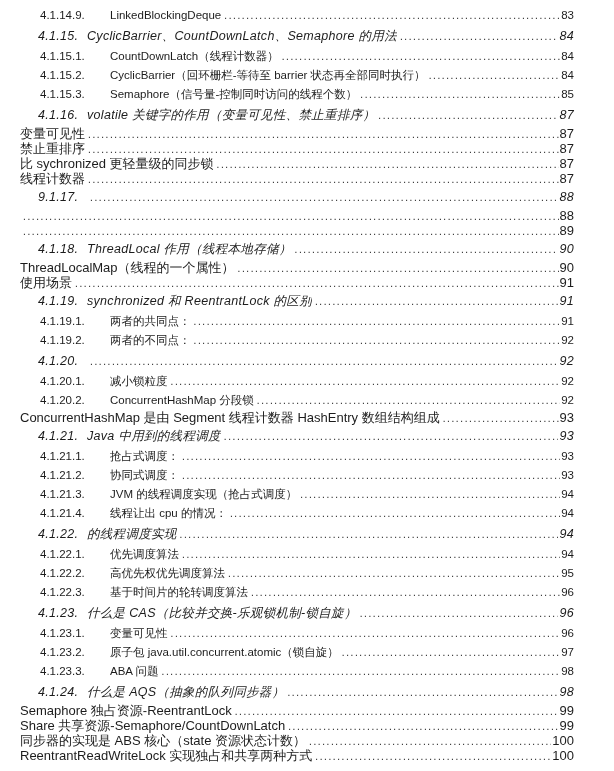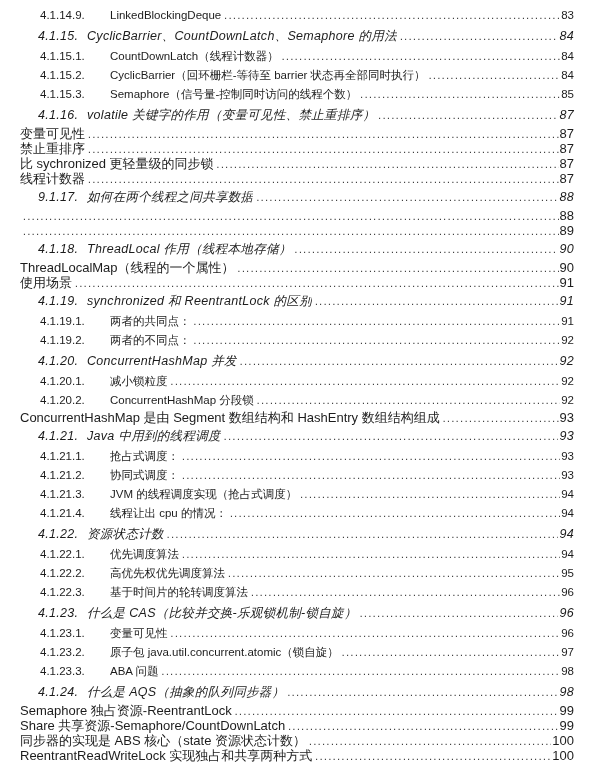--- a/index.html
+++ b/index.html
@@ -130,21 +130,20 @@
     <span class="page">87</span>
   </div>
     <div class="row lv4">
 
     <span class="title">线程计数器</span>
     <span class="leader"></span>
     <span class="page">87</span>
   </div>
     <div class="row lv2">
     <span class="num">9.1.17.</span>
-    <span class="title">如何在两个线程之间共享数据</span>
     <span class="leader"></span>
     <span class="page">88</span>
   </div>
     <div class="row lv4">
 
     <span class="leader"></span>
     <span class="page">88</span>
   </div>
     <div class="row lv4">
 
@@ -182,39 +181,38 @@
     <span class="page">91</span>
   </div>
     <div class="row lv3">
     <span class="num">4.1.19.2.</span>
     <span class="title">两者的不同点：</span>
     <span class="leader"></span>
     <span class="page">92</span>
   </div>
     <div class="row lv2">
     <span class="num">4.1.20.</span>
-    <span class="title">ConcurrentHashMap 并发</span>
     <span class="leader"></span>
     <span class="page">92</span>
   </div>
     <div class="row lv3">
     <span class="num">4.1.20.1.</span>
     <span class="title">减小锁粒度</span>
     <span class="leader"></span>
     <span class="page">92</span>
   </div>
     <div class="row lv3">
     <span class="num">4.1.20.2.</span>
     <span class="title">ConcurrentHashMap 分段锁</span>
     <span class="leader"></span>
     <span class="page">92</span>
   </div>
     <div class="row lv4">
 
-    <span class="title">ConcurrentHashMap 是由 Segment 数组结构和 HashEntry 数组结构组成</span>
+    <span class="title">ConcurrentHashMap 是由 Segment 线程计数器 HashEntry 数组结构组成</span>
     <span class="leader"></span>
     <span class="page">93</span>
   </div>
     <div class="row lv2">
     <span class="num">4.1.21.</span>
     <span class="title">Java 中用到的线程调度</span>
     <span class="leader"></span>
     <span class="page">93</span>
   </div>
     <div class="row lv3">
@@ -236,21 +234,21 @@
     <span class="page">94</span>
   </div>
     <div class="row lv3">
     <span class="num">4.1.21.4.</span>
     <span class="title">线程让出 cpu 的情况：</span>
     <span class="leader"></span>
     <span class="page">94</span>
   </div>
     <div class="row lv2">
     <span class="num">4.1.22.</span>
-    <span class="title">资源状态计数</span>
+    <span class="title">的线程调度实现</span>
     <span class="leader"></span>
     <span class="page">94</span>
   </div>
     <div class="row lv3">
     <span class="num">4.1.22.1.</span>
     <span class="title">优先调度算法</span>
     <span class="leader"></span>
     <span class="page">94</span>
   </div>
     <div class="row lv3">

